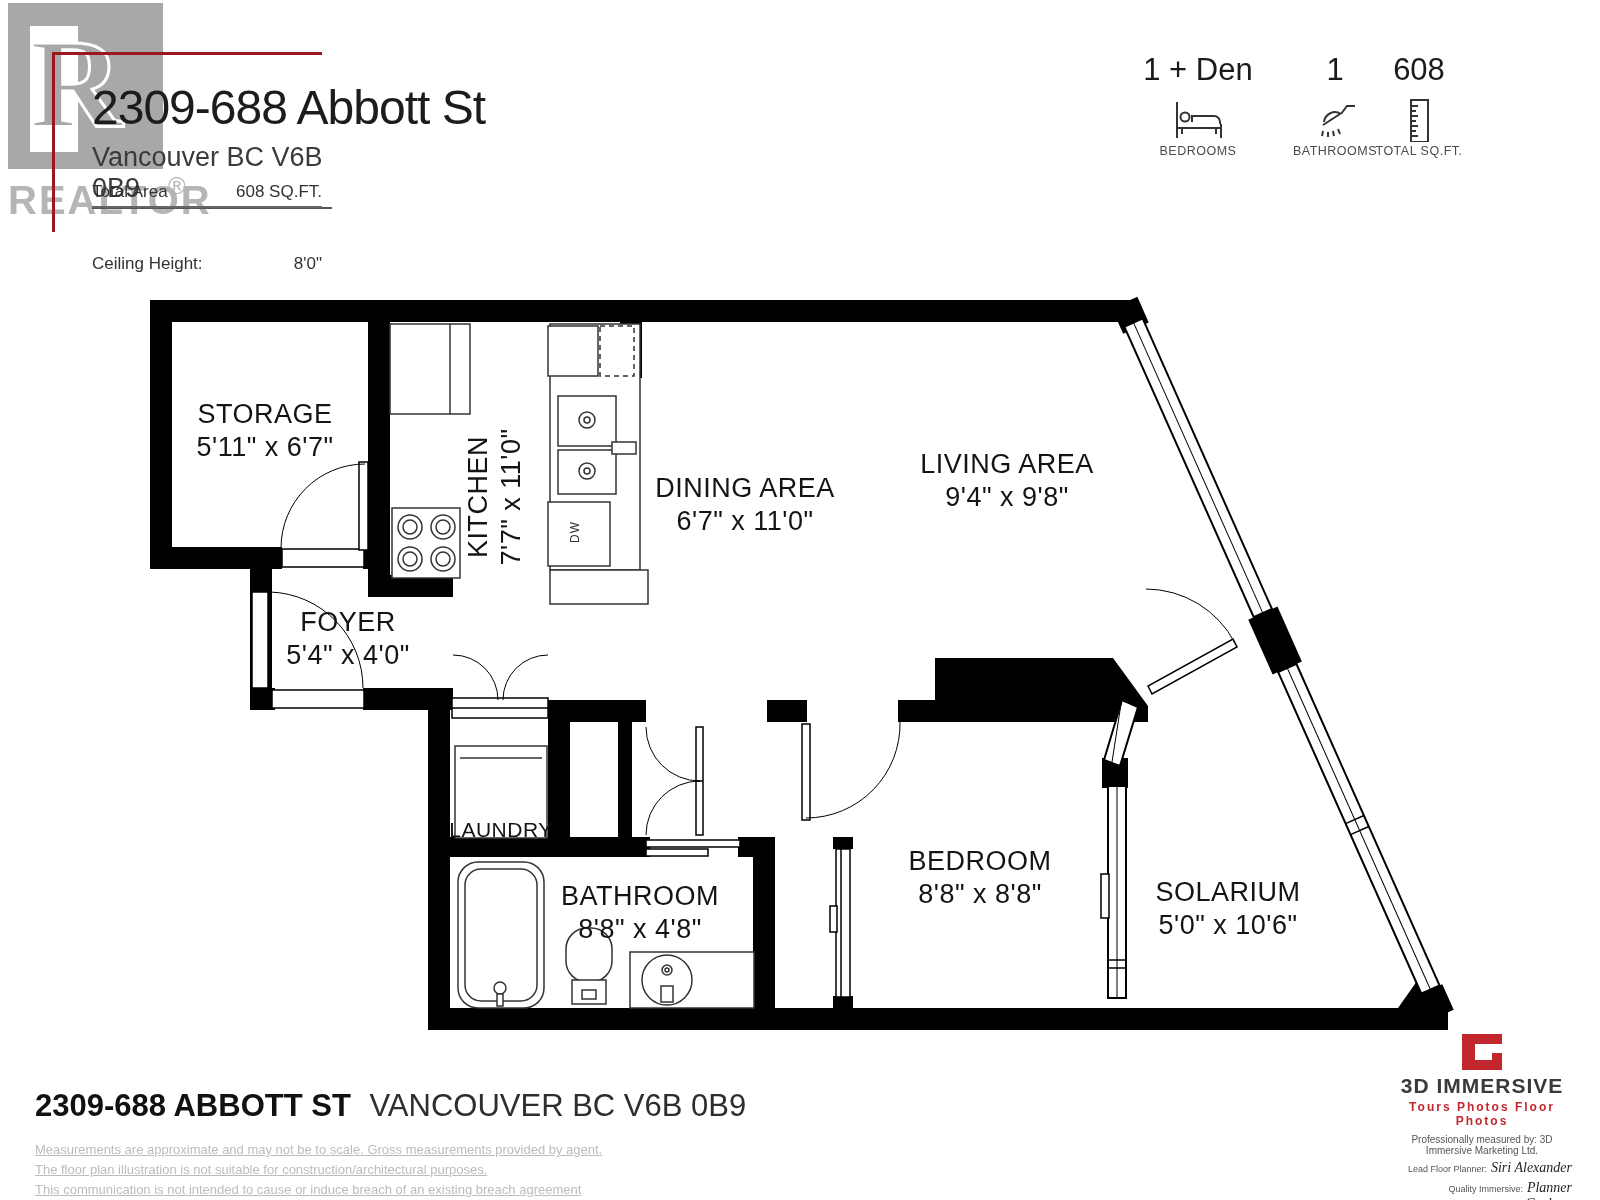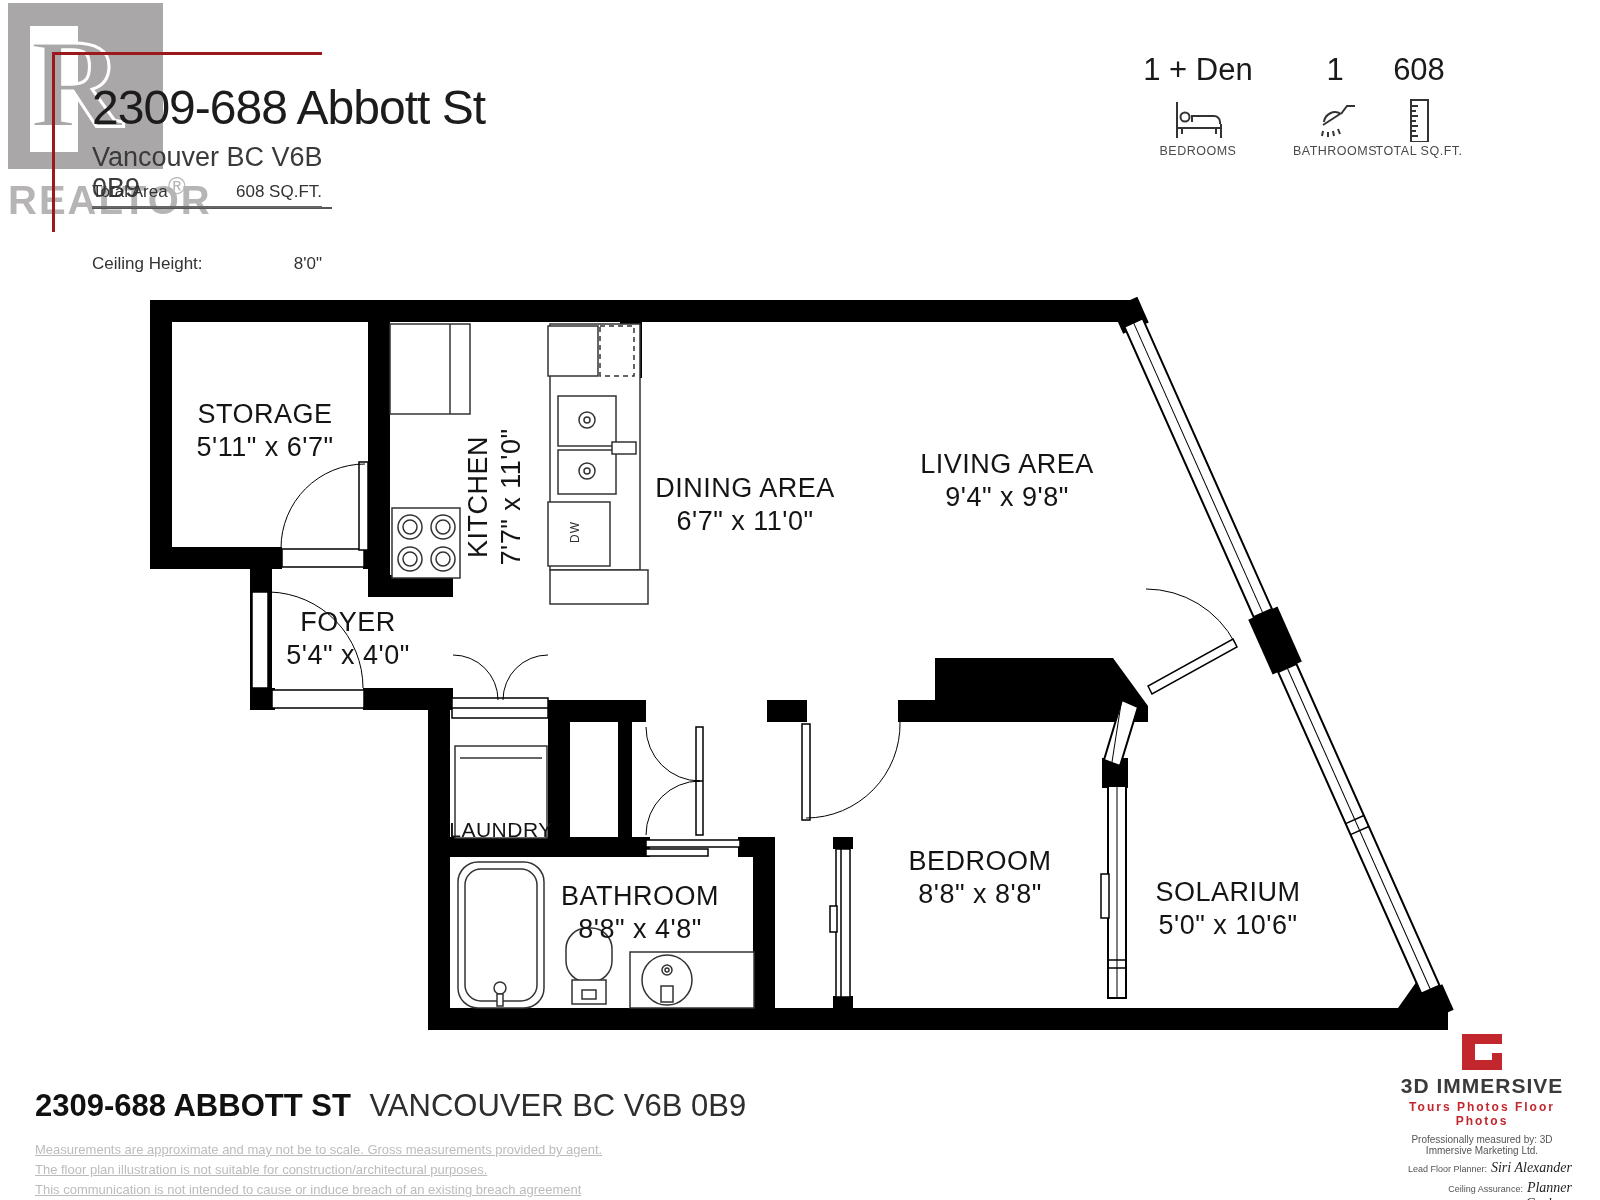--- a/index.html
+++ b/index.html
@@ -329,15 +329,15 @@
       <rect x="30" y="10" width="10" height="9" fill="#fff"></rect>
     </svg>
   </div>
   <div class="name">3D IMMERSIVE</div>
   <div class="tag">Tours  Photos  Floor Photos</div>
   <div class="meas">Professionally measured by: 3D Immersive Marketing Ltd.</div>
   <div class="sig">
     <span>Lead Floor Planner:</span><span class="nm">Siri Alexander</span>
   </div>
   <div class="sig">
-    <span>Ceiling Assurance:</span><span class="nm">Planner Graham</span>
+    <span>Quality Immersive:</span><span class="nm">Planner Graham</span>
   </div>
 </div>
 
 </body></html>

